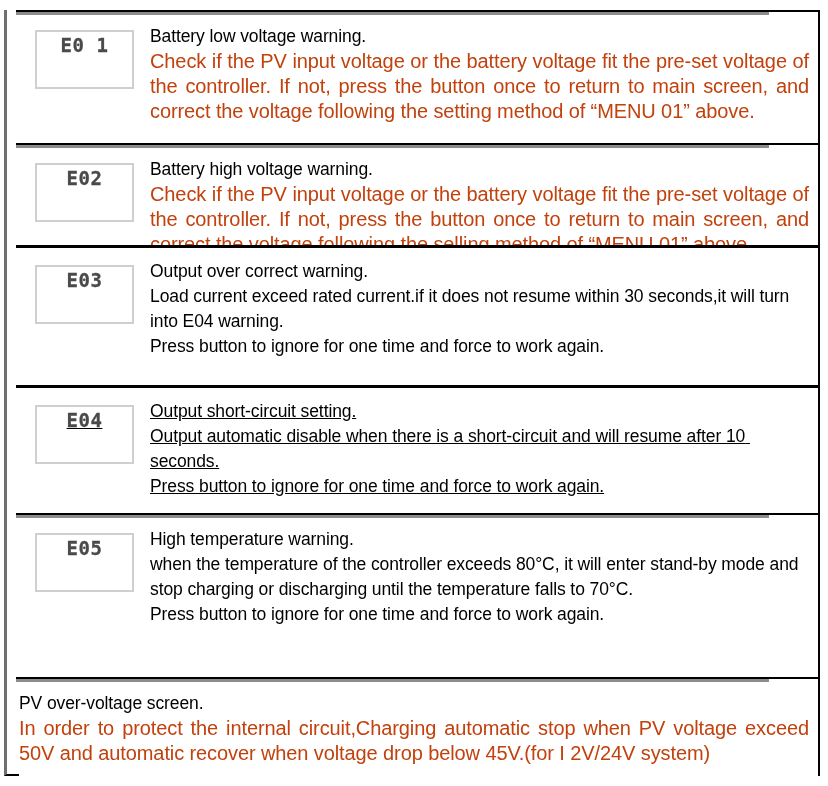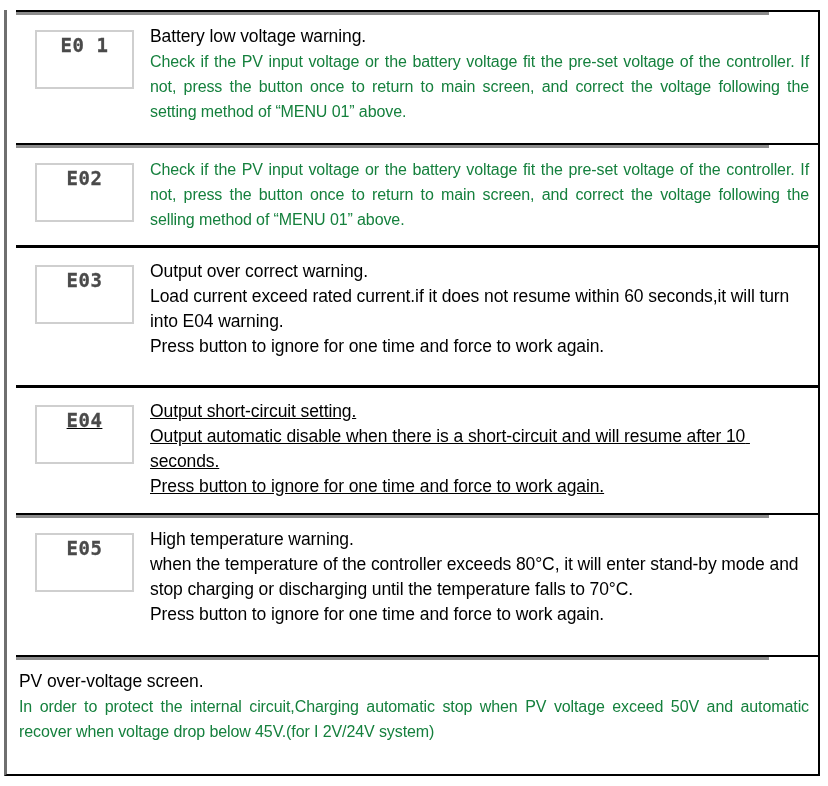--- a/index.html
+++ b/index.html
@@ -105,32 +105,32 @@
     font-size: 17.5px;
     line-height: 25px;
     color: #000000;
     letter-spacing: -0.1px;
     white-space: pre-wrap;
   }
   
   .desc-just {
     text-align: justify;
     text-align-last: left;
-    font-size: 16px;
+    font-size: 20px;
     line-height: 25px;
-    color: #15803d;
+    color: #c2410c;
     letter-spacing: -0.1px;
   }
 
   
   #row-0 { height: 133px; }
   #row-1 { height: 102px; }
   #row-2 { height: 140px; }
   #row-3 { height: 128px; text-decoration: underline; }
-  #row-4 { height: 142px; }
+  #row-4 { height: 164px; }
   #row-5 { height: 119px; }
 </style>
 </head>
 <body>
 
 <div id="fault-table">
 
   <div class="fault-row" id="row-0">
     <div class="lcd-cell">
       <div class="lcd-box">
@@ -143,33 +143,34 @@
     </div>
   </div>
 
   <div class="fault-row" id="row-1">
     <div class="lcd-cell">
       <div class="lcd-box">
         <span class="lcd-code">E02</span>
       </div>
     </div>
     <div class="desc-cell">
+      <div class="desc-line">Battery high voltage warning.</div>
       <div class="desc-just">Check if the PV input voltage or the battery voltage fit the pre-set voltage of the controller. If not, press the button once to return to main screen, and correct the voltage following the selling method of “MENU 01” above.</div>
     </div>
   </div>
 
   <div class="fault-row thin-sep" id="row-2">
     <div class="lcd-cell">
       <div class="lcd-box">
         <span class="lcd-code">E03</span>
       </div>
     </div>
     <div class="desc-cell">
       <div class="desc-line">Output over correct warning.</div>
-      <div class="desc-line">Load current exceed rated current.if it does not resume within 60 seconds,it will turn into E04 warning.</div>
+      <div class="desc-line">Load current exceed rated current.if it does not resume within 30 seconds,it will turn into E04 warning.</div>
       <div class="desc-line">Press button to ignore for one time and force to work again.</div>
     </div>
   </div>
 
   <div class="fault-row thin-sep" id="row-3">
     <div class="lcd-cell">
       <div class="lcd-box">
         <span class="lcd-code">E04</span>
       </div>
     </div>

